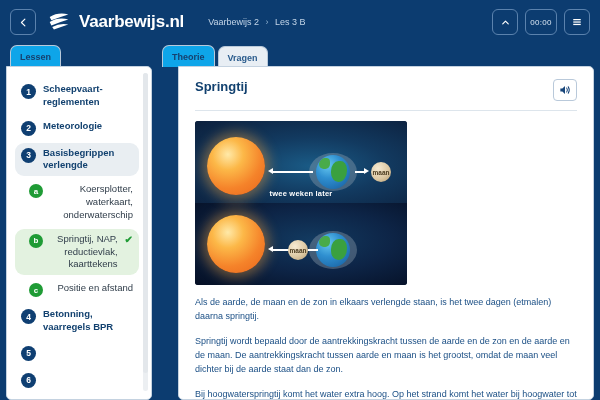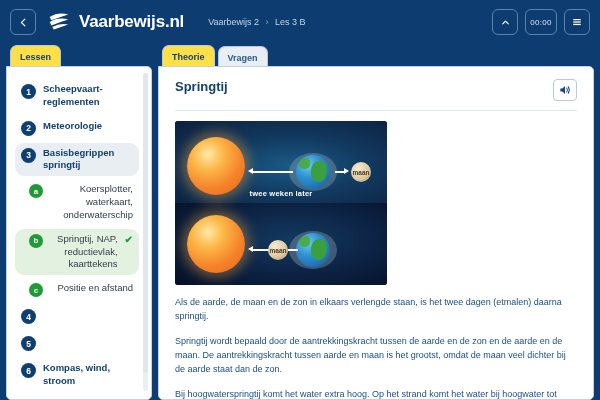--- a/index.html
+++ b/index.html
@@ -91,21 +91,21 @@
     min-height: 0;
   }
   .tabs-row {
     display: flex;
     gap: 3px;
     height: 22px;
     flex: 0 0 22px;
     padding-left: 4px;
   }
   .tab {
-    background: #fde047;
+    background: #0ea5e9;
     border: 1px solid #b9c9da;
     border-bottom: none;
     border-radius: 7px 7px 0 0;
     font-size: 9px;
     font-weight: bold;
     color: #16406e;
     display: flex; align-items: center; justify-content: center;
     padding: 0 9px;
     cursor: pointer;
     position: relative;
@@ -209,20 +209,21 @@
     min-height: 0;
   }
   .main-panel {
     background: #ffffff;
     border: 1px solid #c4d2e0;
     border-radius: 0 5px 5px 5px;
     flex: 1 1 auto;
     overflow: hidden;
     position: relative;
     min-height: 0;
+    margin-left: 20px;
   }
   .main-inner {
     position: absolute;
     inset: 0;
     overflow: hidden;
     padding: 12px 16px 0 16px;
   }
   .title-row {
     display: flex;
     align-items: flex-start;
@@ -413,50 +414,50 @@
             <span class="sb-label">Scheepvaart-reglementen</span>
           </div>
 
           <div class="sb-item">
             <span class="num-badge">2</span>
             <span class="sb-label">Meteorologie</span>
           </div>
 
           <div class="sb-item active">
             <span class="num-badge">3</span>
-            <span class="sb-label">Basisbegrippen springtij</span>
+            <span class="sb-label">Basisbegrippen verlengde</span>
           </div>
 
           <div class="sb-item sb-sub">
             <span class="letter-badge">a</span>
             <span class="sb-label">Koersplotter, waterkaart, onderwaterschip</span>
           </div>
 
           <div class="sb-item sb-sub active-sub">
             <span class="letter-badge">b</span>
             <span class="sb-label">Springtij, NAP, reductievlak, kaarttekens</span>
             <span class="check">✔</span>
           </div>
 
           <div class="sb-item sb-sub">
             <span class="letter-badge">c</span>
             <span class="sb-label">Positie en afstand</span>
           </div>
 
           <div class="sb-item">
             <span class="num-badge">4</span>
+            <span class="sb-label">Betonning, vaarregels BPR</span>
           </div>
 
           <div class="sb-item">
             <span class="num-badge">5</span>
           </div>
 
           <div class="sb-item">
             <span class="num-badge">6</span>
-            <span class="sb-label">Kompas, wind, stroom</span>
           </div>
 
         </div>
         <div class="sb-scrollbar">
           <div class="sb-scrollthumb"></div>
         </div>
       </div>
     </div>
 
     <div class="main">

